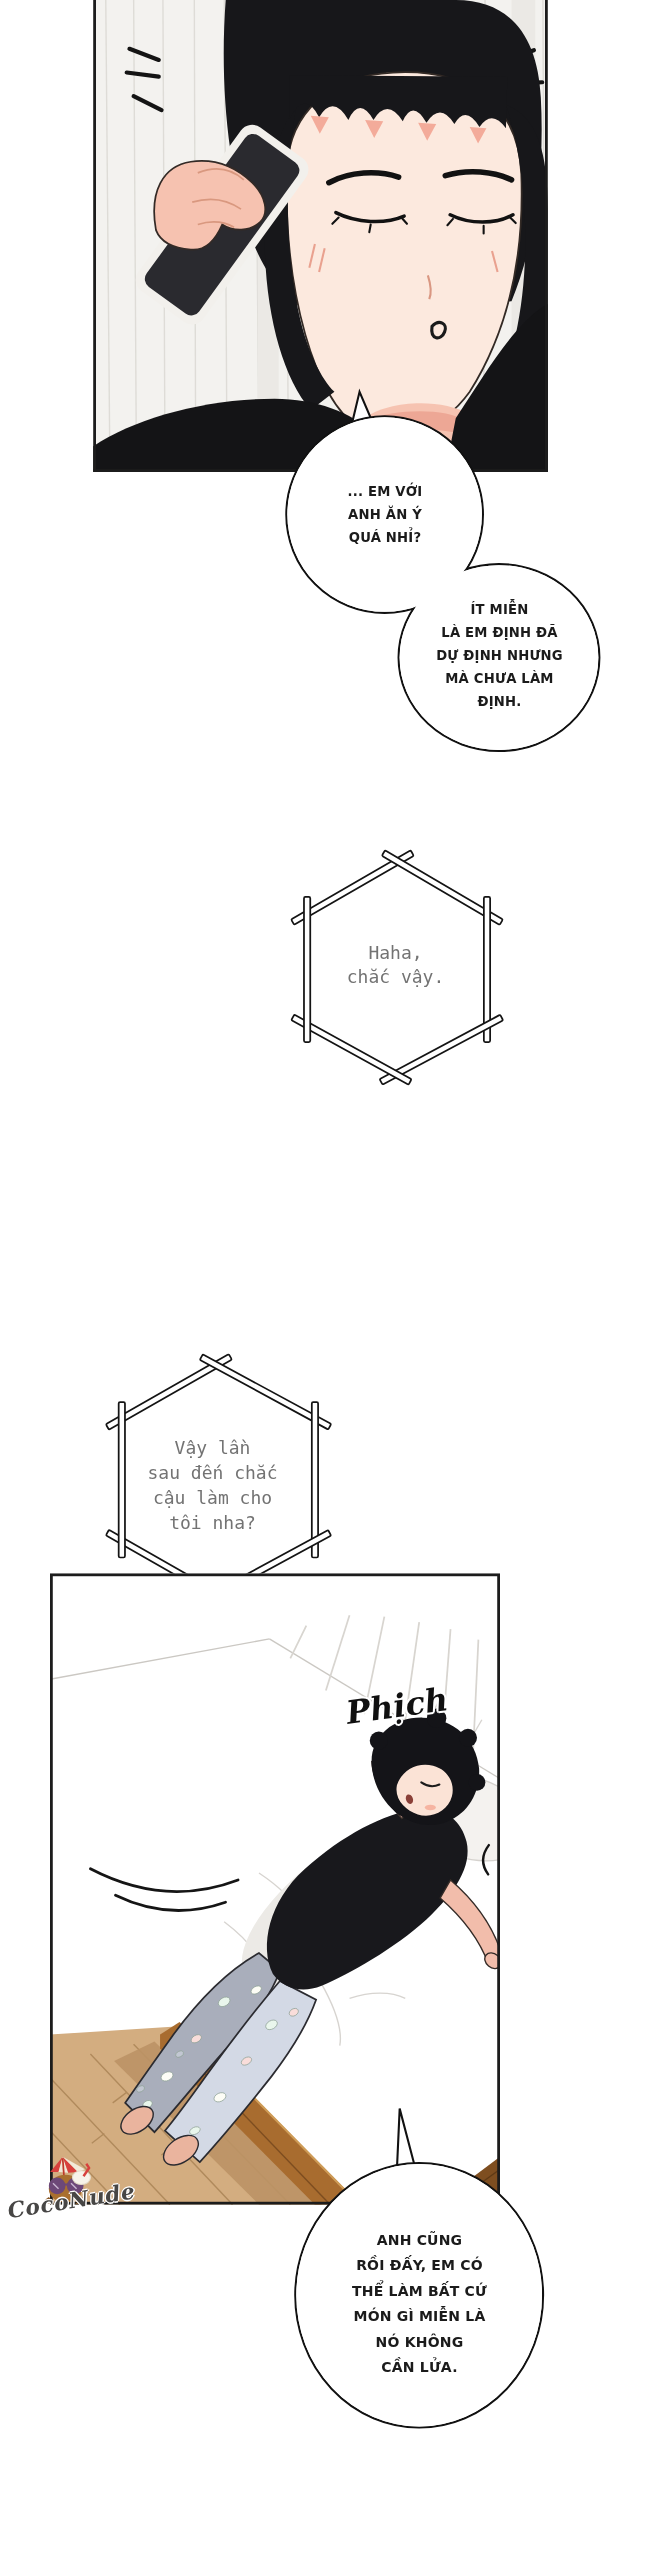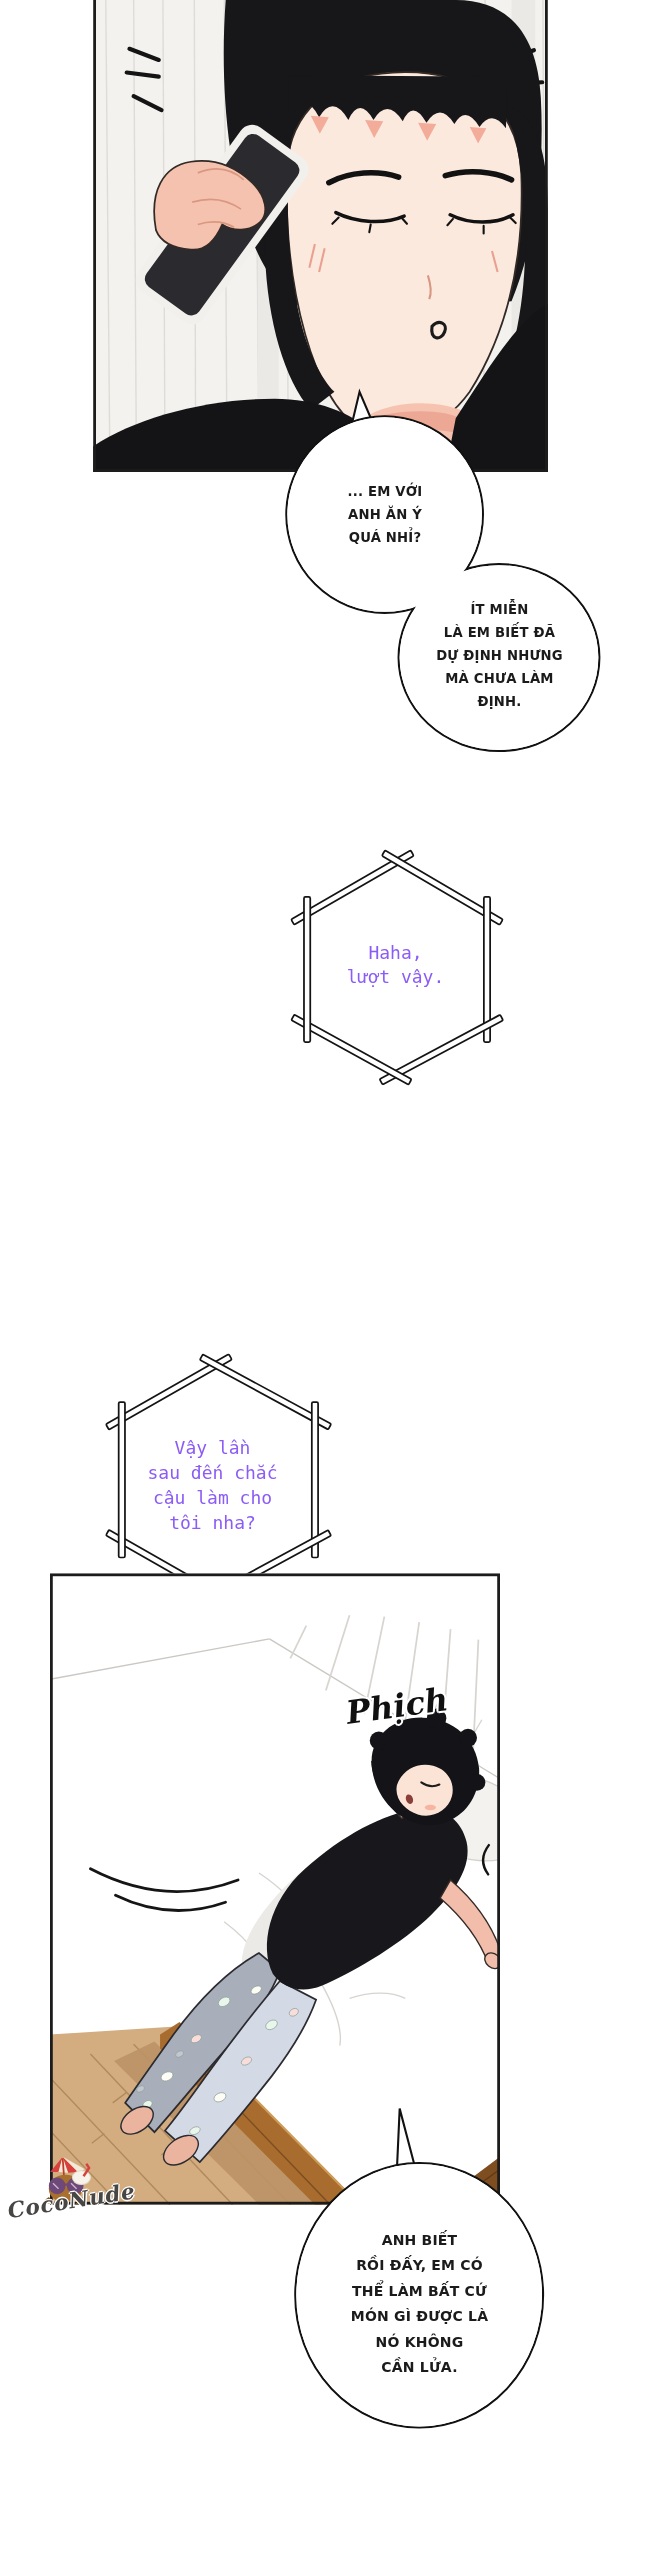--- a/index.html
+++ b/index.html
@@ -3,21 +3,21 @@
 <meta charset="utf-8">
 <style>
   html,body{margin:0;padding:0;background:#ffffff;}
   .page{position:relative;width:655px;height:2576px;margin:0 auto;background:#fff;overflow:hidden;
         font-family:"DejaVu Sans",sans-serif;}
   .abs{position:absolute;}
   .btext{position:absolute;text-align:center;color:#1b1b1b;font-weight:bold;
          font-family:"DejaVu Sans","Liberation Sans",sans-serif;letter-spacing:0.2px;}
   .b19{font-size:13.2px;line-height:23px;}
   .b20{font-size:14px;line-height:25.4px;}
-  .hextext{position:absolute;text-align:center;color:#8b5cf6;
+  .hextext{position:absolute;text-align:center;color:#737373;
            font-family:"DejaVu Sans Mono","Liberation Mono",monospace;font-weight:500;}
   .h1t{font-size:18px;line-height:24.4px;}
   .h2t{font-size:18px;line-height:25px;}
   .sfx{position:absolute;font-family:"DejaVu Serif","Liberation Serif",serif;
        font-style:italic;font-weight:bold;font-size:32px;color:#101010;
        transform:rotate(-8deg);
        text-shadow:2.1px 0 0 #fff,-2.1px 0 0 #fff,0 2.1px 0 #fff,0 -2.1px 0 #fff,
                    1.4px 1.4px 0 #fff,-1.4px 1.4px 0 #fff,1.4px -1.4px 0 #fff,-1.4px -1.4px 0 #fff;}
   .wmtext{position:absolute;font-family:"DejaVu Serif","Liberation Serif",serif;
           font-style:italic;font-weight:bold;font-size:21.6px;color:#474645;
@@ -134,21 +134,21 @@
     <circle cx="157" cy="183" r="139.5" fill="#ffffff"></circle>
     <ellipse cx="321" cy="388" rx="142.5" ry="132.5" fill="#ffffff"></ellipse>
   </svg>
   <div class="btext b19" style="left:312px;top:480px;width:146px;">
     <div>... EM VỚI</div>
     <div>ANH ĂN Ý</div>
     <div>QUÁ NHỈ?</div>
   </div>
   <div class="btext b19" style="left:416px;top:598px;width:167px;">
     <div>ÍT MIỄN</div>
-    <div>LÀ EM BIẾT ĐÃ</div>
+    <div>LÀ EM ĐỊNH ĐÃ</div>
     <div>DỰ ĐỊNH NHƯNG</div>
     <div>MÀ CHƯA LÀM</div>
     <div>ĐỊNH.</div>
   </div>
 
   <svg class="abs" style="left:279px;top:844px;" width="241" height="251" viewBox="0 0 345 360">
     <g>
       <g transform="translate(105,62.5) rotate(-30)">
           <rect x="-99" y="-4.5" width="198" height="9" rx="2" fill="#fff" stroke="#141414" stroke-width="2.5"></rect>
         </g>
@@ -164,21 +164,21 @@
       <g transform="translate(103.5,295) rotate(208.9)">
           <rect x="-96" y="-4.5" width="192" height="9" rx="2" fill="#fff" stroke="#141414" stroke-width="2.5"></rect>
         </g>
       <g transform="translate(40,180) rotate(90)">
           <rect x="-104" y="-4.5" width="208" height="9" rx="2" fill="#fff" stroke="#141414" stroke-width="2.5"></rect>
         </g>
     </g>
   </svg>
   <div class="hextext h1t" style="left:298px;top:941px;width:195px;">
     <div>Haha,</div>
-    <div>lượt vậy.</div>
+    <div>chắc vậy.</div>
   </div>
 
   <svg class="abs" style="left:103px;top:1349px;" width="251" height="265" viewBox="0 0 360 380">
     <g>
       <g transform="translate(94.5,61.5) rotate(-29.7)">
           <rect x="-101.5" y="-4.5" width="203" height="9" rx="2" fill="#fff" stroke="#141414" stroke-width="2.5"></rect>
         </g>
       <g transform="translate(233,61.5) rotate(28.5)">
           <rect x="-104.7" y="-4.5" width="209.5" height="9" rx="2" fill="#fff" stroke="#141414" stroke-width="2.5"></rect>
         </g>
@@ -338,22 +338,22 @@
     </svg>
     <div class="wmtext" style="left:0;top:35px;width:119px;">CocoNude</div>
   </div>
 
   <svg class="abs" style="left:289px;top:2098px;" width="268" height="338" viewBox="0 0 385 485">
     <path d="M159,15 L155,103 L181,99 Z" fill="#ffffff" stroke="#111111" stroke-width="3"></path>
     <ellipse cx="187" cy="283" rx="178" ry="190" fill="#ffffff" stroke="#111111" stroke-width="3"></ellipse>
     <ellipse cx="187" cy="283" rx="176.5" ry="188.5" fill="#ffffff"></ellipse>
   </svg>
   <div class="btext b20" style="left:329px;top:2228px;width:181px;">
-    <div>ANH BIẾT</div>
+    <div>ANH CŨNG</div>
     <div>RỒI ĐẤY, EM CÓ</div>
     <div>THỂ LÀM BẤT CỨ</div>
-    <div>MÓN GÌ ĐƯỢC LÀ</div>
+    <div>MÓN GÌ MIỄN LÀ</div>
     <div>NÓ KHÔNG</div>
     <div>CẦN LỬA.</div>
   </div>
 
 </div>
 
 
 </body></html>

